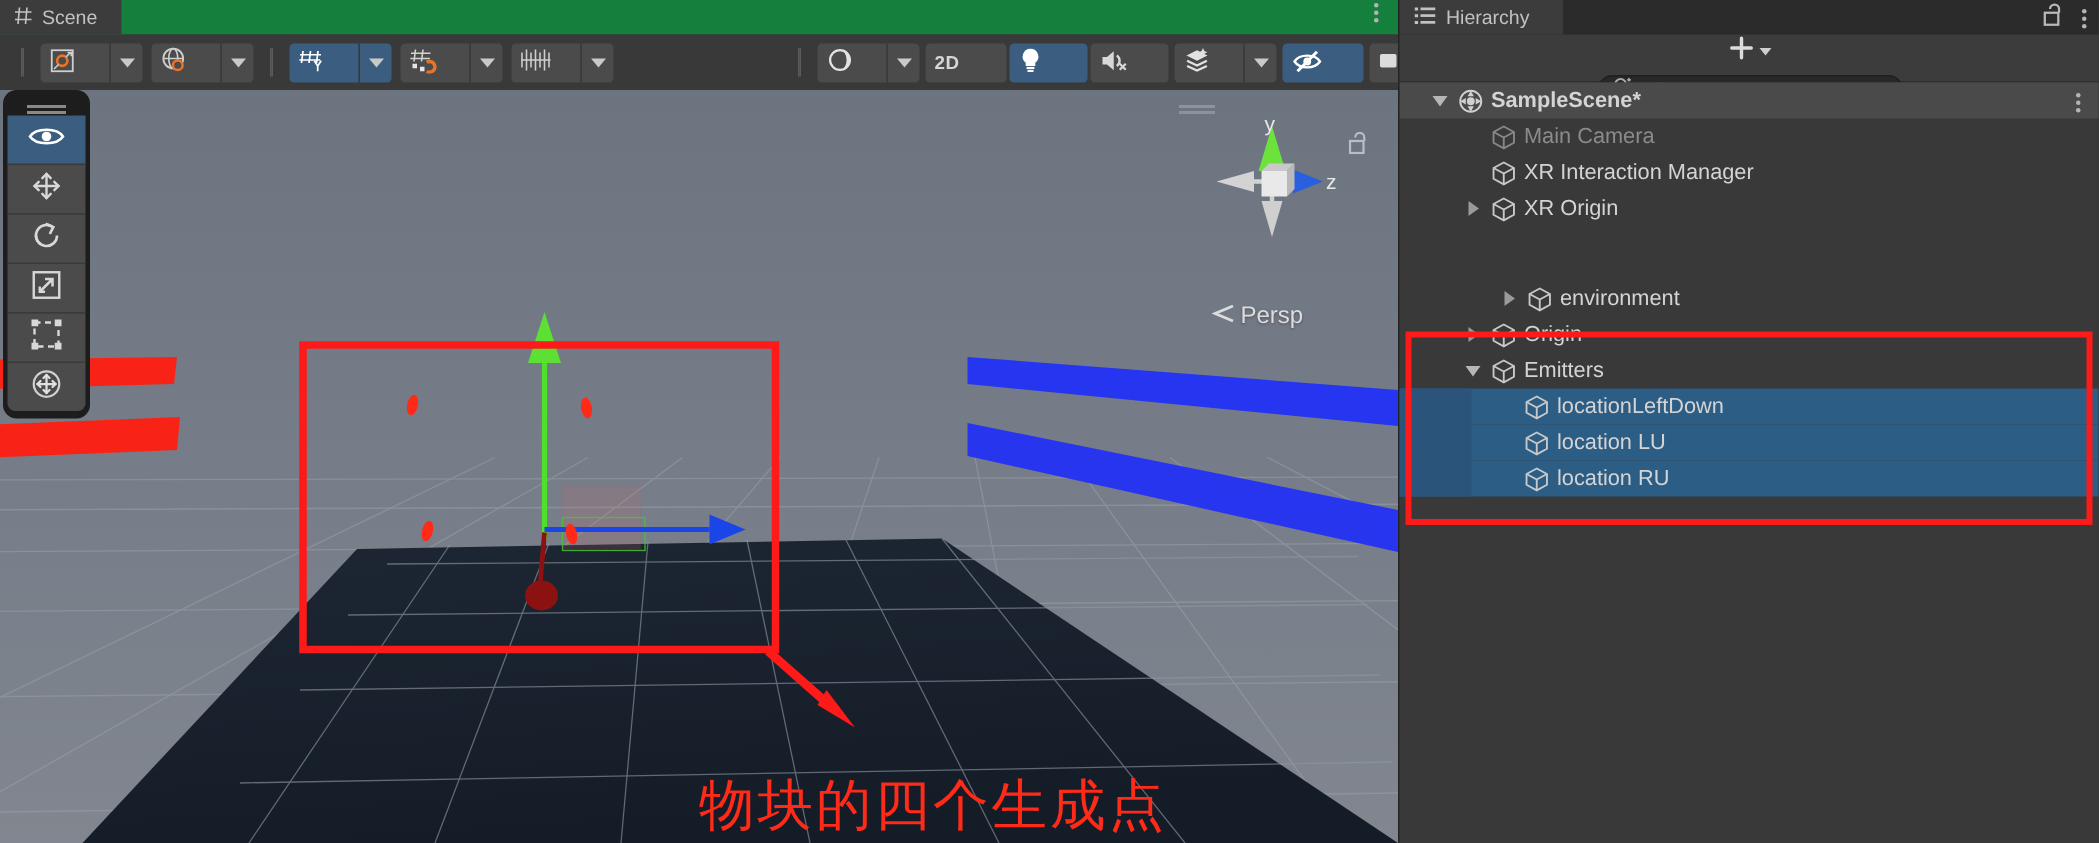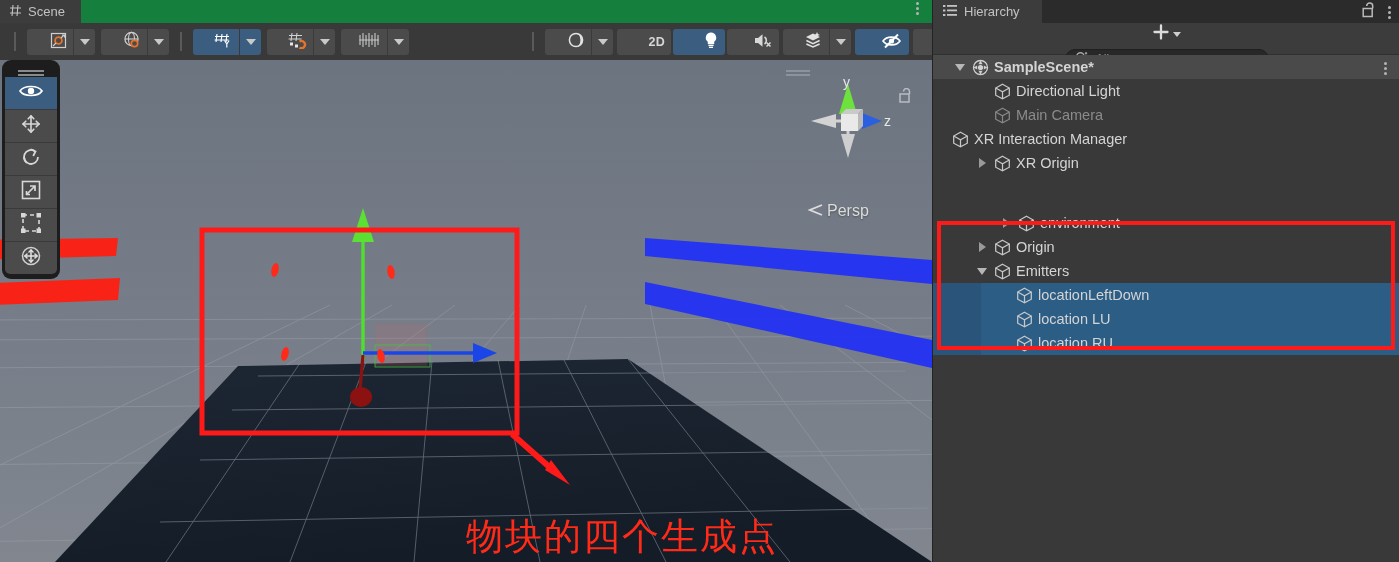--- a/index.html
+++ b/index.html
@@ -16,21 +16,21 @@
   .tabbar{height:23px;background:#15803d;display:flex;align-items:flex-start;}
   .tab{height:23px;background:#3c3c3c;display:flex;align-items:center;gap:6px;
        padding:0 16px 0 9px;color:#c2c2c2;font-size:13px;}
   .tab .grid-ico{display:block;}
 
   .scene-toolbar{height:37px;background:#393939;display:flex;align-items:center;
                  padding:0 6px;gap:0px;border-bottom:1px solid #232323;}
   .sep{width:2px;height:19px;border-left:1px solid #5a5a5a;border-right:1px solid #5a5a5a;
        margin:0 8px;box-sizing:border-box;}
   .tbtn{height:26px;min-width:34px;background:#4b4b4b;border:none;border-radius:3px;
-        display:flex;align-items:center;justify-content:flex-end;color:#d2d2d2;
+        display:flex;align-items:center;justify-content:flex-start;color:#d2d2d2;
         margin:0 1px;padding:0 6px;cursor:pointer;font-size:12px;}
   .tbtn.on{background:#3b5e80;}
   .tbtn.lbl{font-size:12.5px;font-weight:bold;color:#d6d6d6;letter-spacing:.3px;}
   .tgroup{display:flex;align-items:center;margin:0 3px;}
   .tgroup .tbtn{margin:0;border-radius:3px 0 0 3px;}
   .tgroup .caret{height:26px;width:21px;background:#4b4b4b;border-radius:0 3px 3px 0;
         display:flex;align-items:center;justify-content:center;cursor:pointer;
         border-left:1px solid #3a3a3a;}
   .tgroup .caret.on{background:#3b5e80;}
   .caret i{display:block;width:0;height:0;border-left:5px solid transparent;
@@ -587,41 +587,31 @@
               <path d="M8.5 1.5 L6.4 5.2 h4.2 z M8.5 15.5 L6.4 11.8 h4.2 z M1.5 8.5 L5.2 6.4 v4.2 z M15.5 8.5 L11.8 6.4 v4.2 z" fill="#d0d0d0"></path>
             </svg>
           </span>
           <span class="nm" style="position: relative; z-index: 2; font-weight: bold;">SampleScene*</span>
           <span class="kebab rkebab">
             <i></i>
             <i></i>
             <i></i>
           </span>
         </div>
-        <div class="row" style="padding-left: 42px;">
-          <span class="twisty" style="position: relative; z-index: 2;"></span>
-          <span class="cube" style="position: relative; z-index: 2;">
-            <svg width="17" height="17" viewBox="0 0 17 17">
-              <path d="M8.5 1.3 L15.3 5 V12.2 L8.5 15.9 L1.7 12.2 V5 z" fill="none" stroke="#c8c8c8" stroke-width="1.25"></path>
-              <path d="M1.7 5 L8.5 8.7 L15.3 5 M8.5 8.7 V15.9" fill="none" stroke="#c8c8c8" stroke-width="1.25"></path>
-            </svg>
-          </span>
-          <span class="nm" style="position: relative; z-index: 2;">Directional Light</span>
-        </div>
         <div class="row dim" style="padding-left: 42px;">
           <span class="twisty" style="position: relative; z-index: 2;"></span>
           <span class="cube" style="position: relative; z-index: 2; opacity: 0.55;">
             <svg width="17" height="17" viewBox="0 0 17 17">
               <path d="M8.5 1.3 L15.3 5 V12.2 L8.5 15.9 L1.7 12.2 V5 z" fill="none" stroke="#c8c8c8" stroke-width="1.25"></path>
               <path d="M1.7 5 L8.5 8.7 L15.3 5 M8.5 8.7 V15.9" fill="none" stroke="#c8c8c8" stroke-width="1.25"></path>
             </svg>
           </span>
           <span class="nm" style="position: relative; z-index: 2;">Main Camera</span>
         </div>
-        <div class="row" style="">
+        <div class="row" style="padding-left: 42px;">
           <span class="twisty" style="position: relative; z-index: 2;"></span>
           <span class="cube" style="position: relative; z-index: 2;">
             <svg width="17" height="17" viewBox="0 0 17 17">
               <path d="M8.5 1.3 L15.3 5 V12.2 L8.5 15.9 L1.7 12.2 V5 z" fill="none" stroke="#c8c8c8" stroke-width="1.25"></path>
               <path d="M1.7 5 L8.5 8.7 L15.3 5 M8.5 8.7 V15.9" fill="none" stroke="#c8c8c8" stroke-width="1.25"></path>
             </svg>
           </span>
           <span class="nm" style="position: relative; z-index: 2;">XR Interaction Manager</span>
         </div>
         <div class="row" style="padding-left: 42px;">

